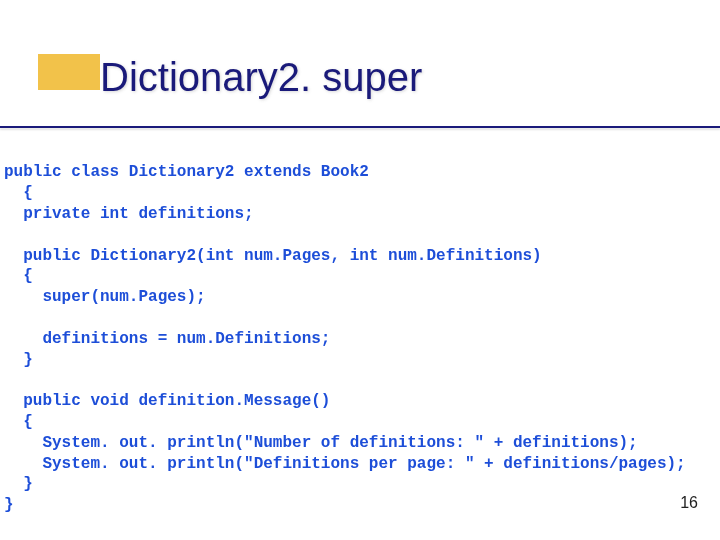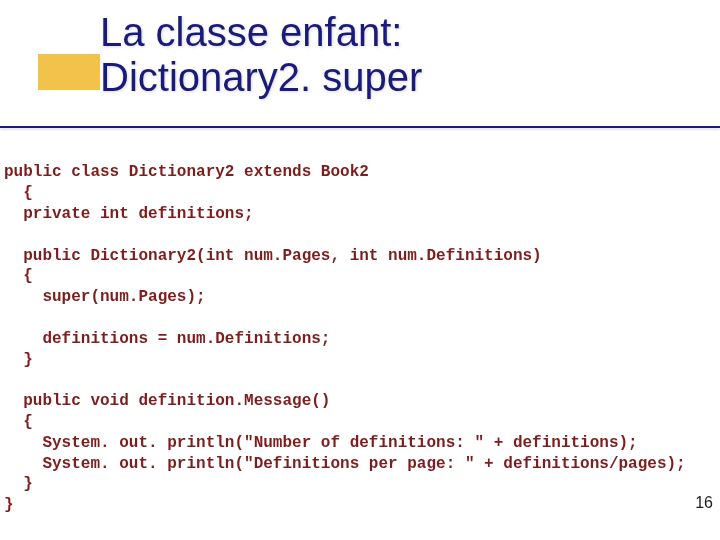--- a/index.html
+++ b/index.html
@@ -40,40 +40,40 @@
     border-top: 2px solid #1a1a7a;
     margin: 8px 0 0 0;
     box-shadow: 0 2px 2px rgba(0,0,0,0.12);
   }
   .code {
     font-family: "Courier New", Courier, monospace;
     font-weight: bold;
     font-size: 16px;
     line-height: 1.3;
     white-space: pre;
-    color: #7f1d1d;
+    color: #1d4ed8;
     padding: 14px 0 0 4px;
   }
   .pagenum {
     position: absolute;
-    right: 7px;
+    right: 22px;
     bottom: 28px;
     font-size: 16px;
     color: #222;
     font-family: Arial, sans-serif;
     font-weight: normal;
   }
 </style>
 </head>
 <body>
 
 <div class="header-block">
   <div class="accent-bar"></div>
   <h1 class="title">
-    <span>La classe enfant:</span><br>
+    <br>
     <span>Dictionary2. super</span>
   </h1>
 </div>
 <hr class="rule">
 
 <div class="code">
 <span>public class Dictionary2 extends Book2</span>
 <span>  {</span>
 <span>  private int definitions;</span>
 <span></span>

